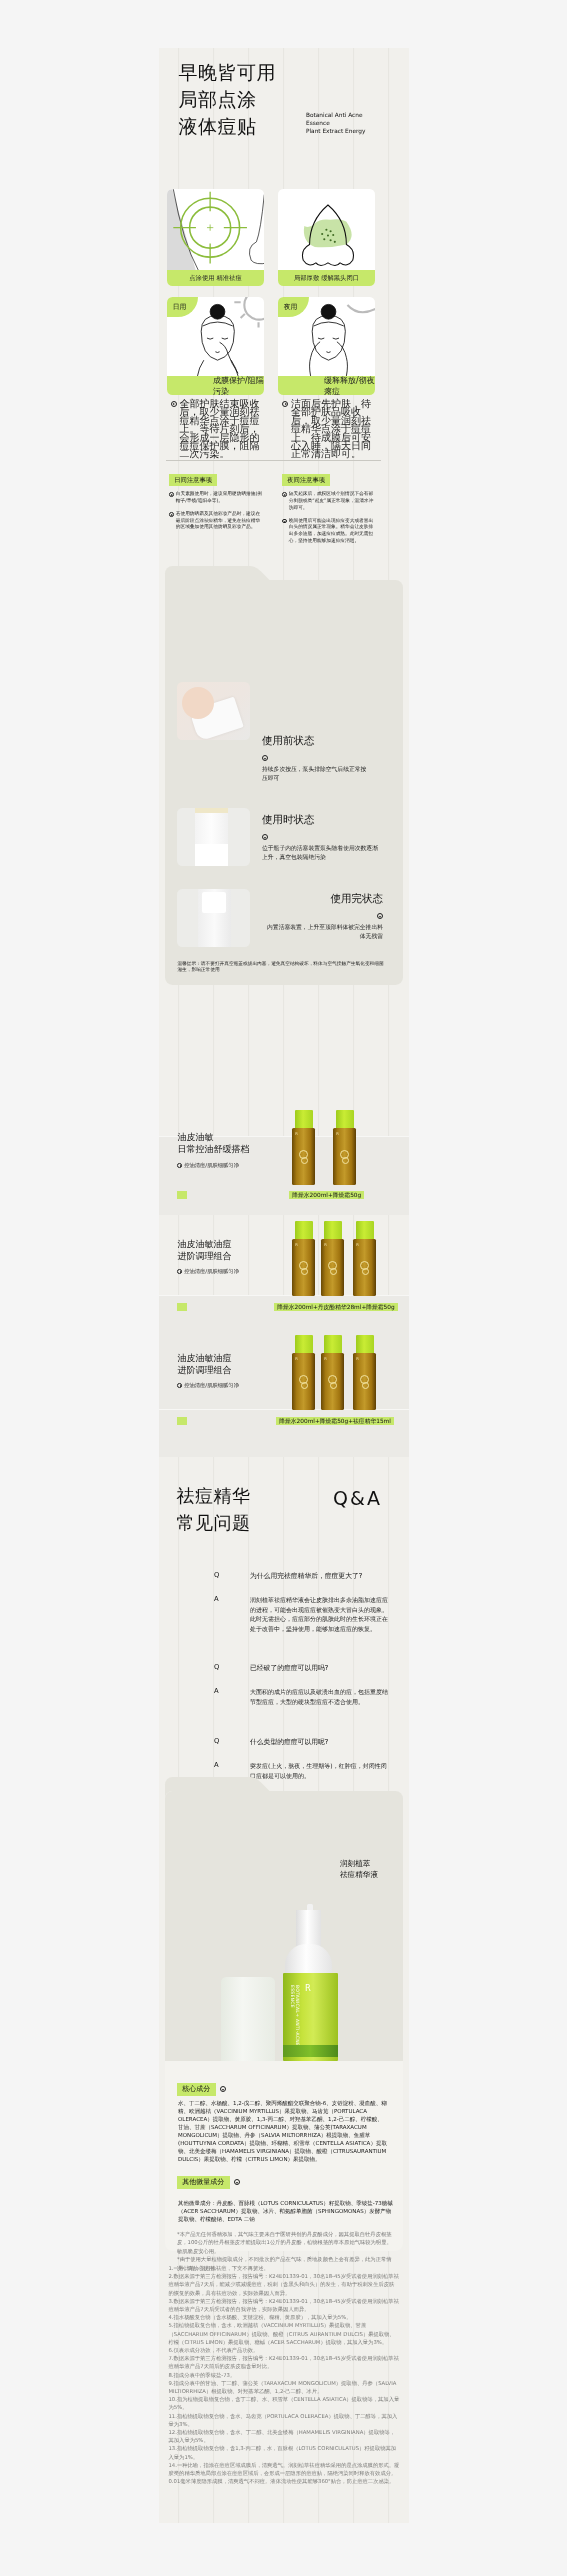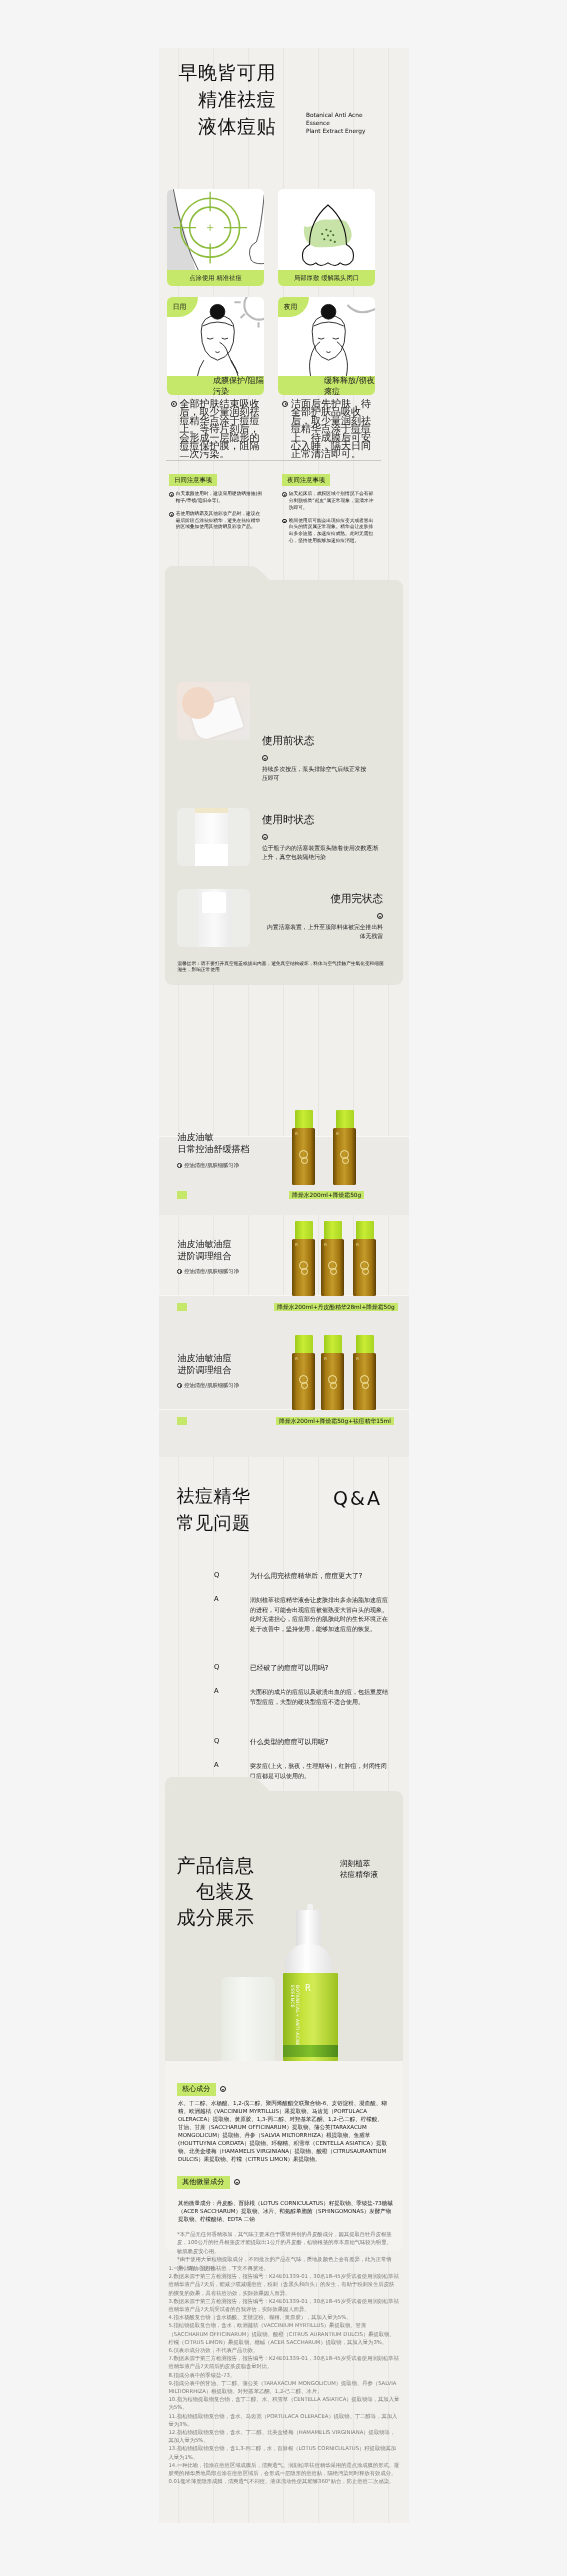--- a/index.html
+++ b/index.html
@@ -7,21 +7,21 @@
   body { font-family: "DejaVu Sans", "Liberation Sans", sans-serif; color: #111; position: relative; }
   .col {
     position: absolute; left: 159px; top: 48px; width: 250px; height: 2475px;
     background-color: #f1f0ec;
     background-image: repeating-linear-gradient(90deg, transparent 0, transparent 18.4px, #e6e5e0 18.4px, #e6e5e0 19px, transparent 19px, transparent 35px);
     background-size: 35px 100%;
     background-position: 1.1px 0;
     overflow: hidden;
   }
   .abs { position: absolute; }
-  .h-title { font-size: 19px; line-height: 27px; font-weight: normal; letter-spacing: 0.5px; color: #111; text-align: right; }
+  .h-title { font-size: 19px; line-height: 27px; font-weight: normal; letter-spacing: 0.5px; color: #111; }
   .en-sub { font-size: 5.8px; line-height: 8px; color: #111; }
 
   
   .card { position: absolute; width: 97px; background: #fff; border-radius: 5.3px; overflow: hidden; }
   .card .label { position: absolute; left: 0; right: 0; bottom: 0; height: 16px; background: #c6e86a; color: #222; font-size: 6.3px; display: flex; align-items: center; justify-content: center; }
   .card .label.big { height: 19px; font-size: 8px; padding-left: 46px; }
   .tag-corner { position: absolute; left: 0; top: 0; width: 30.5px; height: 20px; background: #c6e86a; border-bottom-right-radius: 20px; font-size: 6.8px; padding: 4.7px 0 0 5.8px; color: #111; }
   .play { display: inline-block; width: 6.3px; height: 6.3px; border: 0.7px solid #222; border-radius: 50%; position: relative; flex: none; margin-top: 1.1px; }
   .play::after { content: ""; position: absolute; left: 1.8px; top: 1.2px; border-left: 2.6px solid #222; border-top: 1.6px solid transparent; border-bottom: 1.6px solid transparent; }
   .down { display: inline-block; width: 6.3px; height: 6.3px; border: 0.7px solid #222; border-radius: 50%; position: relative; }
@@ -61,21 +61,21 @@
   .note { font-size: 5.3px; line-height: 8.4px; color: #777; }
   .foot { font-size: 5.3px; line-height: 8.2px; color: #7c7c7a; }
 </style>
 </head>
 <body>
 
 <div class="col">
 
   <div class="abs h-title" style="left:19.5px;top:10.5px;">
     <div>早晚皆可用</div>
-    <div>精准祛痘</div>
+    <div>局部点涂</div>
     <div>液体痘贴</div>
   </div>
   <div class="abs en-sub" style="left:147px;top:63px;">
     <div>Botanical Anti Acne</div>
     <div>Essence</div>
     <div>Plant Extract Energy</div>
   </div>
 
   <div class="card" style="left:8px;top:141px;height:97px;">
     <svg class="abs" style="left:0;top:0" width="101" height="82" viewBox="0 0 192 155">
@@ -319,25 +319,20 @@
   <div class="abs" style="left:55px;top:1689px;width:179px;">
     <div class="abs qa-q" style="left:0;top:0;">Q</div>
     <div class="abs qa-q" style="left:36px;top:0;width:147px;">什么类型的痘痘可以用呢?</div>
     <div class="abs qa-q" style="left:0;top:24px;">A</div>
     <div class="abs qa-a" style="left:36px;top:24px;width:140px;">突发痘(上火，熬夜，生理期等)，红肿痘，封闭性闭口痘都是可以使用的。</div>
   </div>
 
   <div class="panel-tab" style="top:1729px;"></div>
   <div class="panel" style="top:1743px;height:460px;background:#f4f3ef;"></div>
   <div class="abs" style="left:6.3px;top:1743px;width:238px;height:270px;background:#e5e4dd;border-radius:7.4px 7.4px 0 0;"></div>
-  <div class="abs h-title" style="left:17.4px;top:1804px;font-size:19px;line-height:26px;">
-    <div>产品信息</div>
-    <div>包装及</div>
-    <div>成分展示</div>
-  </div>
   <div class="abs" style="left:181px;top:1810px;font-size:7.6px;line-height:11px;color:#111;">
     <div>润刻植萃</div>
     <div>祛痘精华液</div>
   </div>
 
   <div class="abs" style="left:62px;top:1929px;width:54px;height:84px;background:linear-gradient(90deg,#e6ebe2,#f6f8f4 40%,#e8ece4);border-radius:5.3px 5.3px 0 0;opacity:0.95;"></div>
 
   <div class="abs" style="left:148px;top:1856px;width:6.3px;height:7.4px;background:#f2f2f2;border-radius:1.6px 1.6px 0 0;"></div>
   <div class="abs" style="left:137px;top:1862px;width:25px;height:36px;background:linear-gradient(90deg,#ddd,#fff 45%,#e2e2e2);"></div>
   <div class="abs" style="left:126px;top:1896px;width:47px;height:38px;background:linear-gradient(90deg,#e0e0e0,#fefefe 45%,#e4e4e4);border-radius:21px 21px 2.1px 2.1px;"></div>

